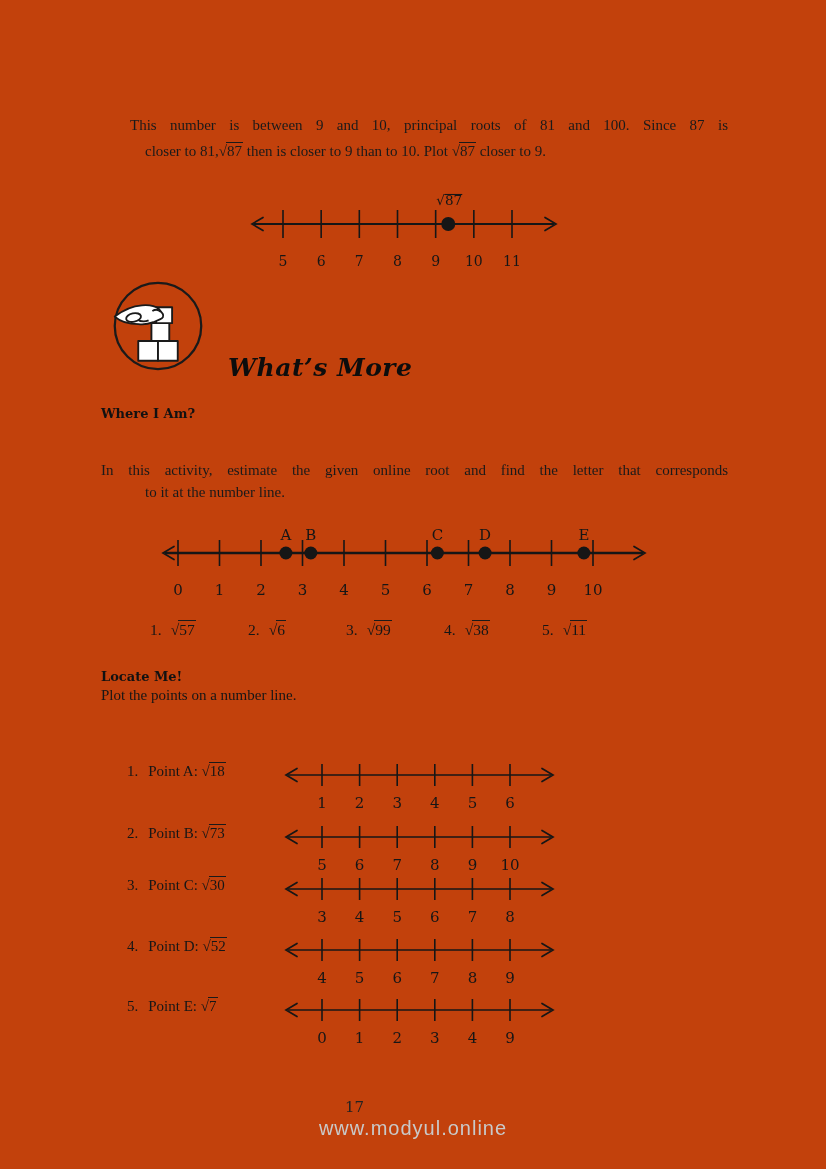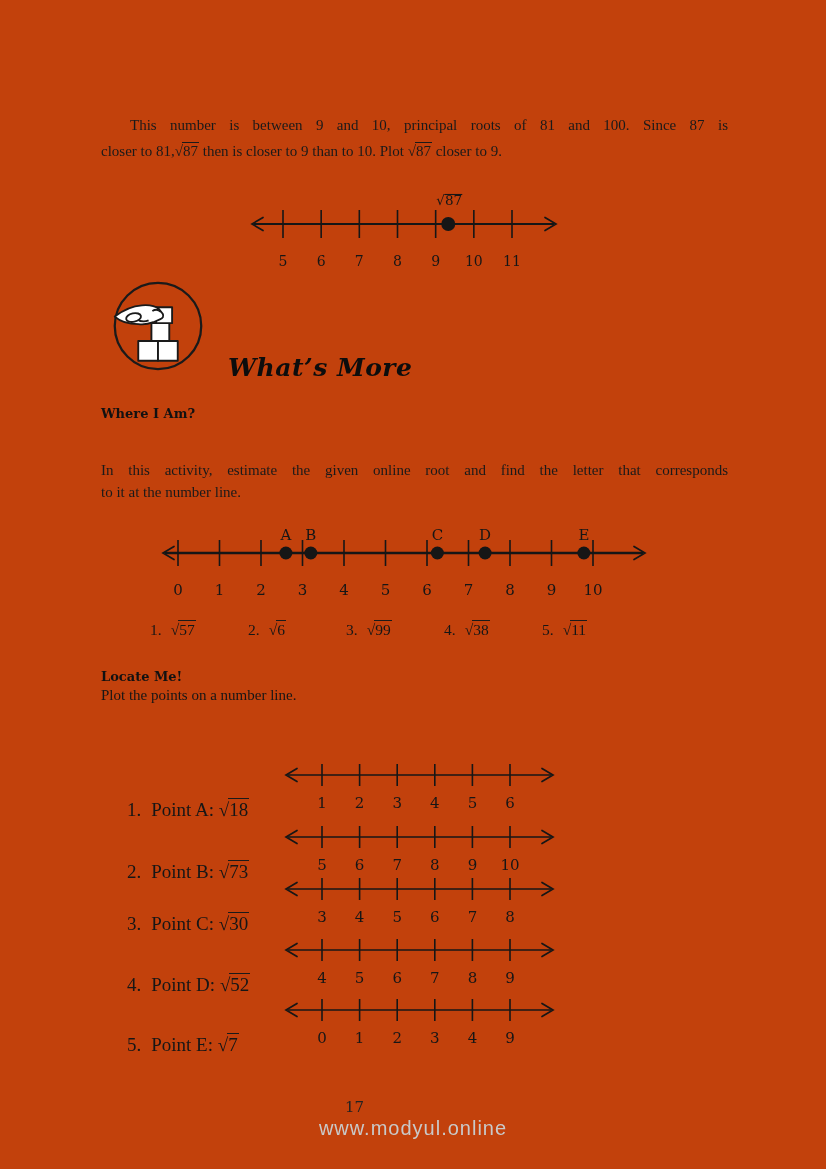--- a/index.html
+++ b/index.html
@@ -10,21 +10,21 @@
     background:#c2410c;
     color:#161616;
     font-family:"Liberation Serif", serif;
     overflow:hidden;
   }
   .abs { position:absolute; }
 
   
   .para { width:627px; font-size:15px; color:#1a1a1a; }
   .para .jline { text-align:justify; text-align-last:justify; }
-  .para .lline { text-align:left; }
+  .para .lline { text-align:left;margin-left:44px; }
   .intro-para { left:101px; top:112px; line-height:26px; }
   .intro-para .jline { text-indent:29px; }
   .activity-para { left:101px; top:459px; line-height:22px; }
 
   
   .sqrt { white-space:nowrap; }
   .sqrt .radsym { letter-spacing:-1px; }
   .sqrt .rad { border-top:1.4px solid #1a1a1a; padding:0 1px; }
 
   
@@ -53,21 +53,21 @@
   
   .sqrt-options { left:150px; top:621px; width:490px; display:flex; font-size:15.5px; }
   .sqrt-option { width:100px; white-space:nowrap; }
   .sqrt-option .num { margin-right:9px; }
 
   
   .plot-instr { left:101px; top:687px; font-size:15px; }
 
   
   .plot-row { left:0; width:826px; height:56px; }
-  .plot-label { position:absolute; left:127px; top:3px; font-size:19px; white-space:nowrap;margin-top:36px; }
+  .plot-label { position:absolute; left:127px; top:3px; font-size:15px; white-space:nowrap; }
   .plot-label .num { margin-right:10px; }
   .plot-row svg { position:absolute; left:284px; top:0; }
 
   
   .page-number { left:0; top:1098px; width:709px; text-align:center;
     font-family:"DejaVu Serif", serif; font-size:15px; color:#222; }
   .watermark { left:0; top:1117px; width:826px; text-align:center;
     font-family:"Liberation Sans", sans-serif; font-size:20px;
     color:#c9c9c9; letter-spacing:1px; }
 </style>

